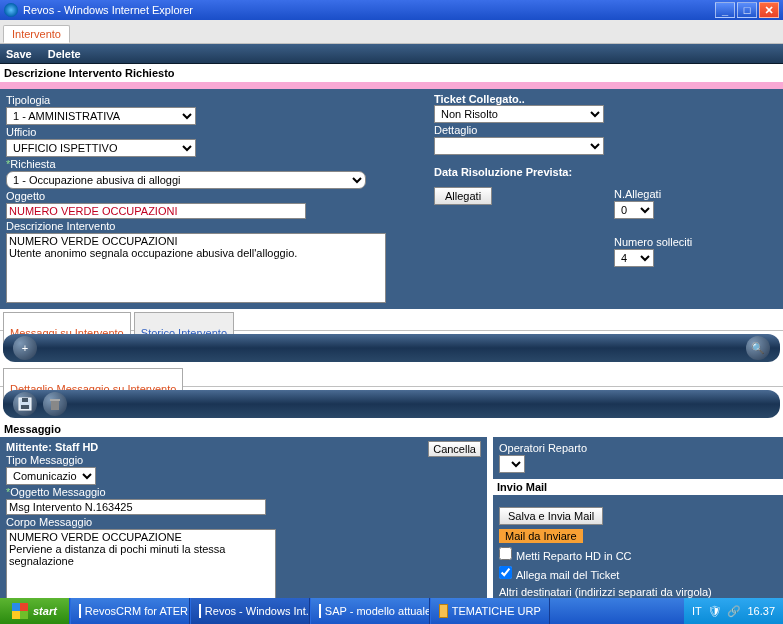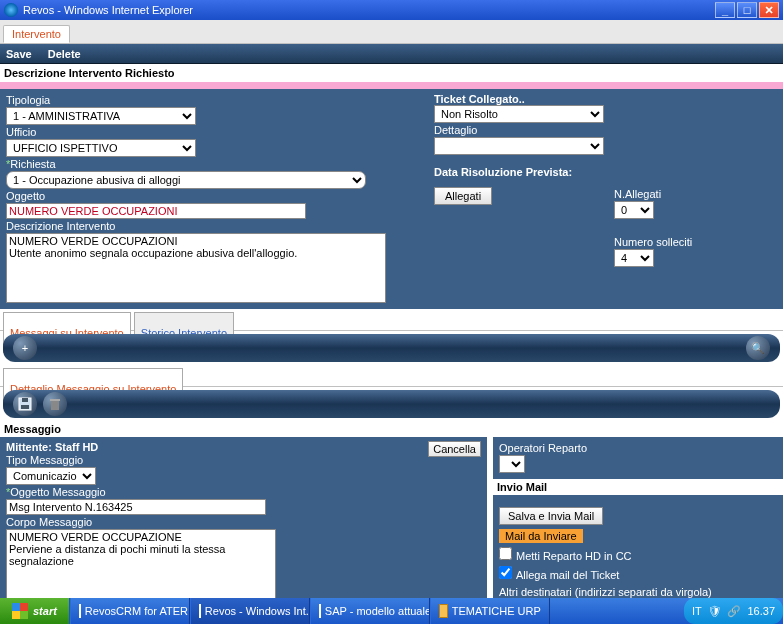--- a/index.html
+++ b/index.html
@@ -65,21 +65,21 @@
   .destbox { width:140px; height:30px;}
   .section2 { background:#fff; color:#000; font-weight:bold; padding:2px 4px; }
 
   
   .taskbar { position:absolute; bottom:0; left:0; right:0; height:26px; background:linear-gradient(#3a7de0,#1a56c8); display:flex; align-items:stretch; color:#fff;}
   .startbtn { background:linear-gradient(#5cb531,#2a8a0e); padding:0 12px; display:flex; align-items:center; font-weight:bold; font-style:italic; cursor:pointer; border-right:1px solid #1a56c8;}
   .startbtn .winlogo { width:16px; height:16px; margin-right:5px; background:
     conic-gradient(#e8432a 0 90deg,#6fbf2a 90deg 180deg,#ffca22 180deg 270deg,#2a8be8 270deg 360deg);}
   .taskitem { border-left:1px solid #2a6be0; border-right:1px solid #143a90; padding:0 8px; display:flex; align-items:center; gap:4px; cursor:pointer; max-width:120px; overflow:hidden; white-space:nowrap;}
   .taskitem.active { background:linear-gradient(#2a62c8,#1546a8);}
-  .tray { margin-left:auto; background:linear-gradient(#2da7f0,#0a8cd8); padding:0 8px; display:flex; align-items:center; gap:6px;border-radius:11px;}
+  .tray { margin-left:auto; background:linear-gradient(#2da7f0,#0a8cd8); padding:0 8px; display:flex; align-items:center; gap:6px;}
   .ticon { width:14px; height:14px; border:1px solid #fff; background:#6fc3f8;}
   .ticon.folder{ background:#f8c050; border:1px solid #bb8010;}
 </style>
 </head>
 <body>
 
 <div class="titlebar">
   <div class="ie-icon"></div>
   <div class="title">Revos - Windows Internet Explorer</div>
   <div class="winbtns">

